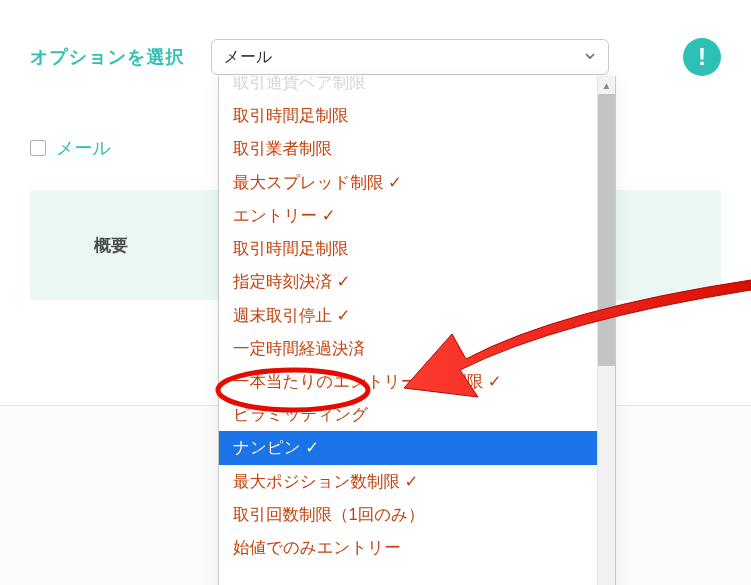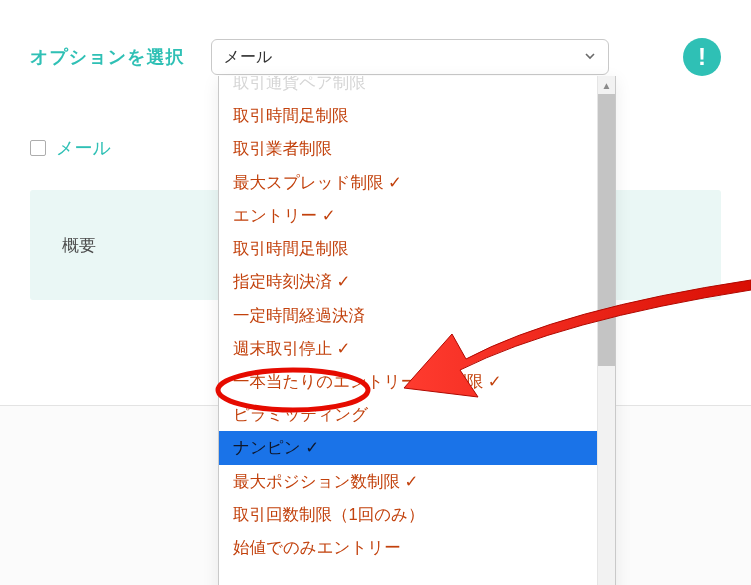--- a/index.html
+++ b/index.html
@@ -65,21 +65,21 @@
     .panel {
       margin: 30px 30px 0 30px;
       background: #eaf7f5;
       border-radius: 3px;
       height: 110px;
       display: flex; align-items: center;
       padding: 0 32px;
       color: #4d4d4d;
       font-size: 17px;
     }
-    .panel .summary { font-weight: 400; margin-right: 38px; }
+    .panel .summary { font-weight: 700; margin-right: 38px; margin-left: 32px; }
     .footer-split {
       position: absolute;
       left: 0; right: 0;
       top: 405px;
       height: 1px;
       background: #e3e3e3;
     }
     .footer-bg {
       position: absolute;
       left: 0; right: 0;
@@ -113,21 +113,21 @@
       overflow: hidden;
       text-overflow: ellipsis;
     }
     .dropdown-list .item.cut {
       
       margin-top: -10px;
       color: #d5d5d5;
     }
     .dropdown-list .item.selected {
       background: #1a73e8;
-      color: #0f172a;
+      color: #fef9c3;
     }
     .scrollbar {
       width: 18px;
       background: #f2f2f2;
       position: relative;
       border-left: 1px solid #e5e5e5;
     }
     .sb-arrow {
       width: 100%; height: 18px;
       display: flex; align-items: center; justify-content: center;
@@ -183,22 +183,22 @@
 
 <div class="dropdown">
   <div class="dropdown-list" id="dropdown-list">
       <div class="item cut">取引通貨ペア制限</div>
       <div class="item">取引時間足制限</div>
       <div class="item">取引業者制限</div>
       <div class="item">最大スプレッド制限 ✓</div>
       <div class="item">エントリー ✓</div>
       <div class="item">取引時間足制限</div>
       <div class="item">指定時刻決済 ✓</div>
+      <div class="item">週末取引停止 ✓</div>
       <div class="item">一定時間経過決済</div>
-      <div class="item">週末取引停止 ✓</div>
       <div class="item">一本当たりのエントリー回数制限 ✓</div>
       <div class="item">ピラミッディング</div>
       <div class="item selected">ナンピン ✓</div>
       <div class="item">最大ポジション数制限 ✓</div>
       <div class="item">取引回数制限（1回のみ）</div>
       <div class="item">始値でのみエントリー</div>
     </div>
   <div class="scrollbar">
     <div class="sb-arrow">▲</div>
     <div class="sb-track">

